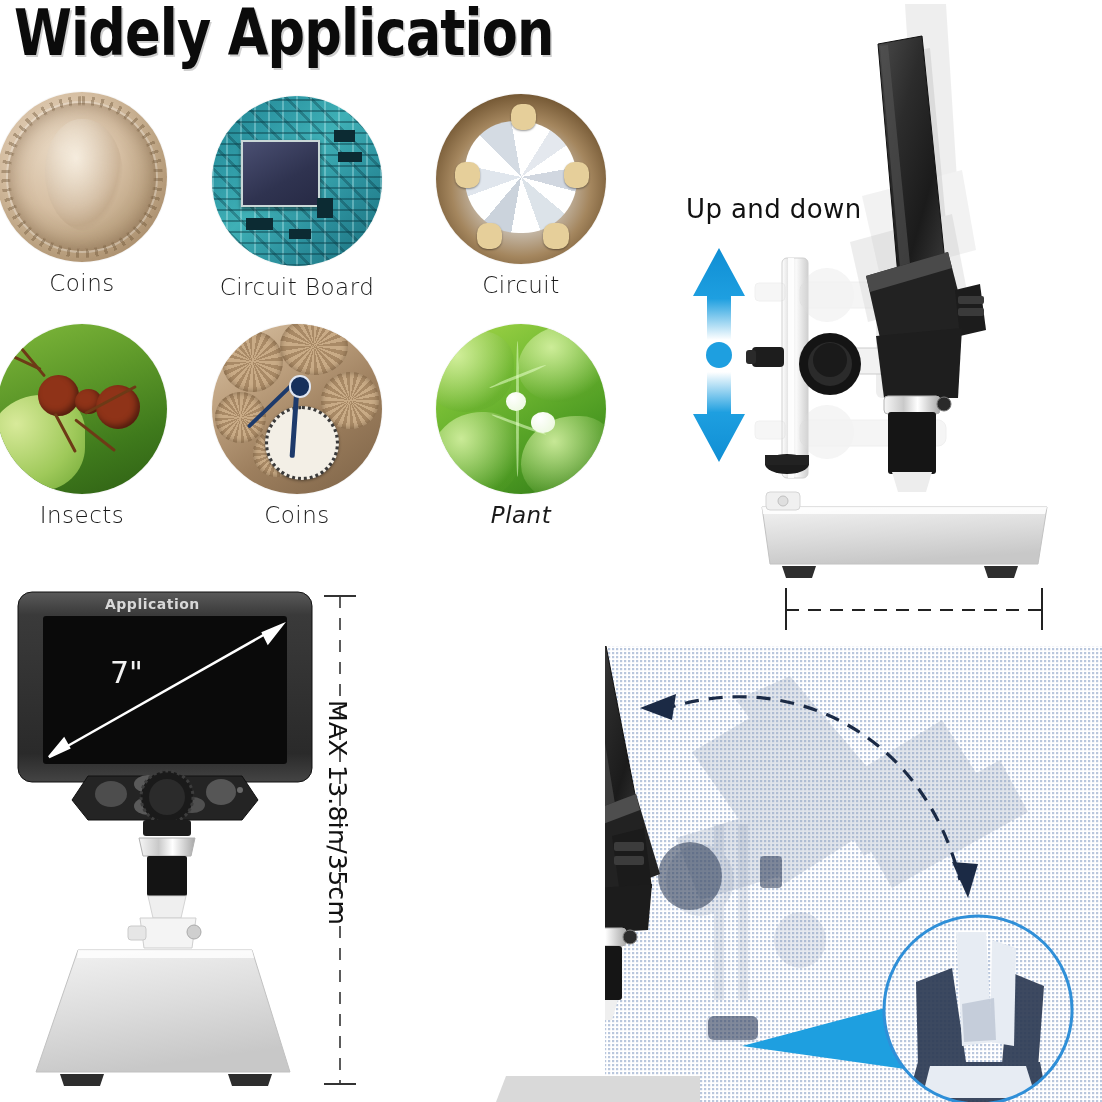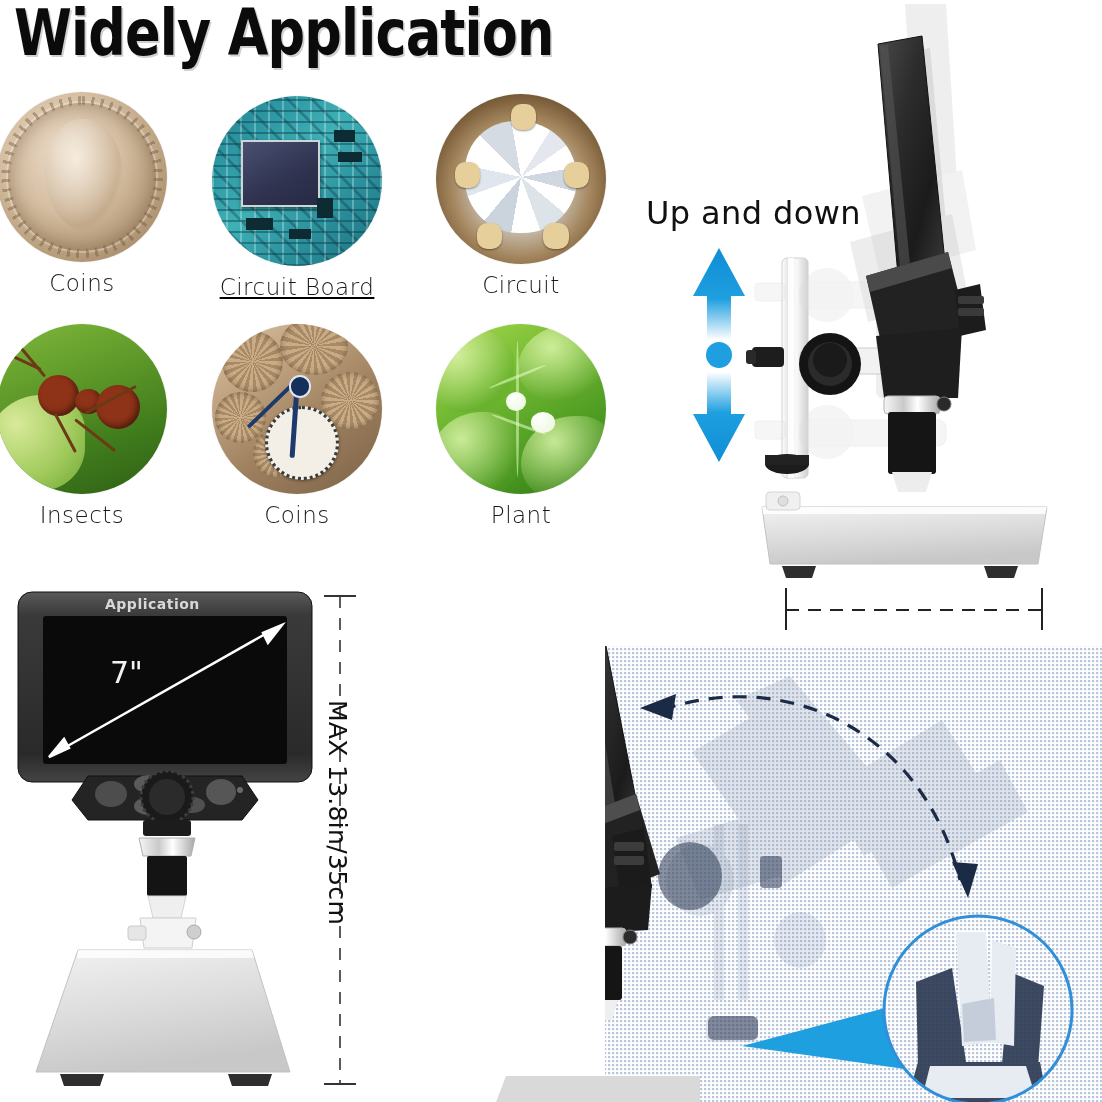--- a/index.html
+++ b/index.html
@@ -139,23 +139,23 @@
   }
   .art-plant .vein{position:absolute;background:rgba(230,255,200,.55);border-radius:50%;}
   .art-plant .lobe{
     position:absolute;border-radius:60% 40% 55% 45%;
     background:radial-gradient(ellipse at 35% 30%, rgba(220,245,170,.85), rgba(90,160,40,.2) 70%);
   }
   .art-plant .dew{position:absolute;border-radius:50%;background:radial-gradient(circle at 35% 30%,#ffffff,#e8f7d8);}
 
   
   .updown-label{
-    position:absolute;left:646px;top:194px;
+    position:absolute;left:686px;top:194px;
     font-family:"DejaVu Sans", sans-serif;
-    font-size:32px;font-weight:400;color:#111;letter-spacing:.4px;
+    font-size:26px;font-weight:400;color:#111;letter-spacing:.4px;
     white-space:nowrap;
   }
 
   
   .dim-h-label{
     position:absolute;left:834px;top:632px;
     font-family:"DejaVu Sans", sans-serif;
     font-size:26px;color:#111;white-space:nowrap;letter-spacing:.3px;
   }
   .dim-v-label{
@@ -190,21 +190,21 @@
     <div class="app-cell" style="left:-18px;top:0;">
       <div class="app-circle">
         <div class="art art-coin">
           <div class="ring-text"></div>
           <div class="head"></div>
         </div>
       </div>
       <div class="app-label">Coins</div>
     </div>
 
-    <div class="app-cell" style="left:197px;top:4px;text-decoration:underline;">
+    <div class="app-cell" style="left:197px;top:4px;">
       <div class="app-circle">
         <div class="art art-pcb">
           <div class="traces"></div>
           <div class="chip"></div>
           <div class="comp" style="left:72%;top:20%;width:12%;height:7%;"></div>
           <div class="comp" style="left:74%;top:33%;width:14%;height:6%;"></div>
           <div class="comp" style="left:20%;top:72%;width:16%;height:7%;"></div>
           <div class="comp" style="left:45%;top:78%;width:13%;height:6%;"></div>
           <div class="comp" style="left:62%;top:60%;width:9%;height:12%;"></div>
         </div>
@@ -253,21 +253,21 @@
           <div class="gear" style="left:24%;top:62%;width:28%;height:28%;"></div>
           <div class="subdial"></div>
           <div class="hand" style="left:49%;top:33%;width:5px;height:46%;transform:rotate(4deg);"></div>
           <div class="hand" style="left:49%;top:33%;width:4px;height:40%;transform:rotate(46deg);"></div>
           <div class="pin"></div>
         </div>
       </div>
       <div class="app-label">Coins</div>
     </div>
 
-    <div class="app-cell" style="left:421px;top:232px;">
+    <div class="app-cell" style="left:421px;top:232px;font-style:italic;">
       <div class="app-circle">
         <div class="art art-plant">
           <div class="lobe" style="left:-6%;top:4%;width:52%;height:48%;"></div>
           <div class="lobe" style="left:48%;top:0%;width:56%;height:46%;"></div>
           <div class="lobe" style="left:-4%;top:52%;width:54%;height:52%;"></div>
           <div class="lobe" style="left:50%;top:54%;width:56%;height:50%;"></div>
           <div class="vein" style="left:47%;top:10%;width:3px;height:80%;"></div>
           <div class="vein" style="left:30%;top:30%;width:36%;height:3px;transform:rotate(-22deg);"></div>
           <div class="vein" style="left:32%;top:58%;width:34%;height:3px;transform:rotate(20deg);"></div>
           <div class="dew" style="left:41%;top:40%;width:12%;height:11%;"></div>

